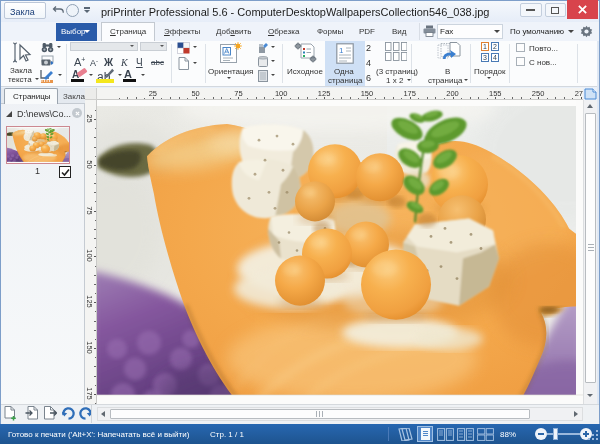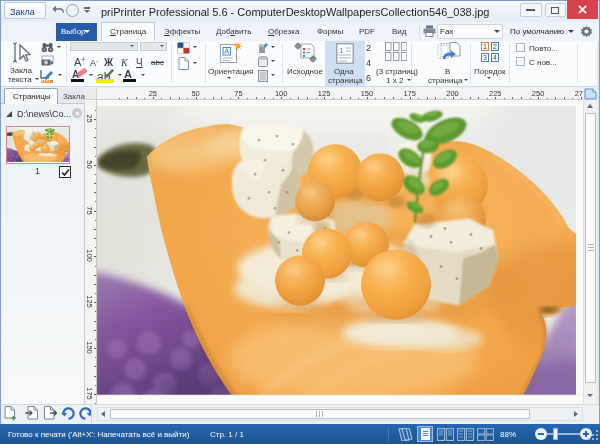--- a/index.html
+++ b/index.html
@@ -478,21 +478,21 @@
     <div class="ab" style="left:321.3px;top:10px;width:1px;height:1px;background:#666"></div>
     <div class="ab" style="left:329.8px;top:9px;width:1px;height:2px;background:#666"></div>
     <div class="ab" style="left:338.4px;top:9px;width:1px;height:2px;background:#666"></div>
     <div class="ab" style="left:346.9px;top:10px;width:1px;height:1px;background:#666"></div>
     <div class="tx" style="left:348.5px;top:1px;font-size:7.5px;color:#333;width:14px;text-align:center">200</div>
     <div class="ab" style="left:355.5px;top:9px;width:1px;height:3px;background:#555"></div>
     <div class="ab" style="left:364.1px;top:10px;width:1px;height:1px;background:#666"></div>
     <div class="ab" style="left:372.6px;top:9px;width:1px;height:2px;background:#666"></div>
     <div class="ab" style="left:381.2px;top:9px;width:1px;height:2px;background:#666"></div>
     <div class="ab" style="left:389.8px;top:10px;width:1px;height:1px;background:#666"></div>
-    <div class="tx" style="left:391.3px;top:1px;font-size:7.5px;color:#333;width:14px;text-align:center">225</div>
+    <div class="tx" style="left:391.3px;top:1px;font-size:7.5px;color:#333;width:14px;text-align:center">155</div>
     <div class="ab" style="left:398.3px;top:9px;width:1px;height:3px;background:#555"></div>
     <div class="ab" style="left:406.9px;top:10px;width:1px;height:1px;background:#666"></div>
     <div class="ab" style="left:415.4px;top:9px;width:1px;height:2px;background:#666"></div>
     <div class="ab" style="left:424.0px;top:9px;width:1px;height:2px;background:#666"></div>
     <div class="ab" style="left:432.6px;top:10px;width:1px;height:1px;background:#666"></div>
     <div class="tx" style="left:434.1px;top:1px;font-size:7.5px;color:#333;width:14px;text-align:center">250</div>
     <div class="ab" style="left:441.1px;top:9px;width:1px;height:3px;background:#555"></div>
     <div class="ab" style="left:449.7px;top:10px;width:1px;height:1px;background:#666"></div>
     <div class="ab" style="left:458.3px;top:9px;width:1px;height:2px;background:#666"></div>
     <div class="ab" style="left:466.8px;top:9px;width:1px;height:2px;background:#666"></div>

